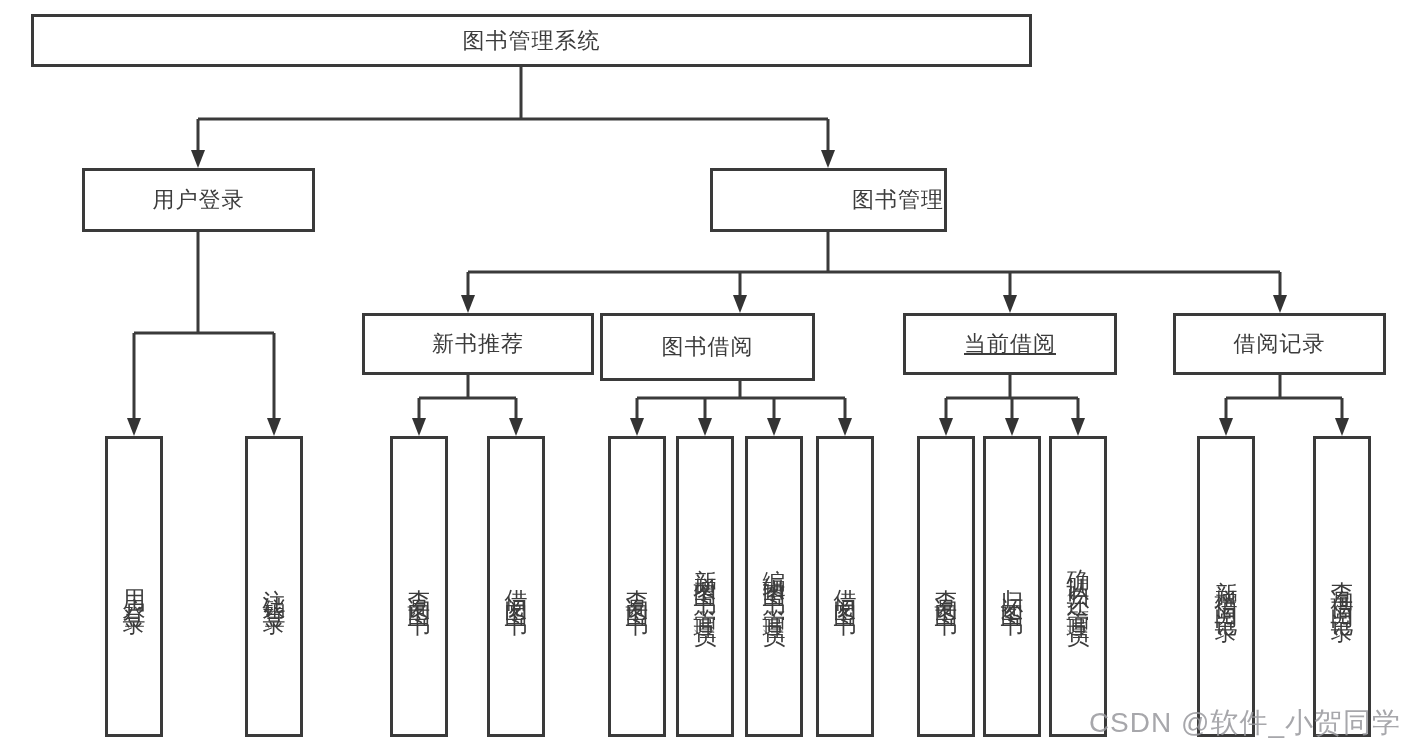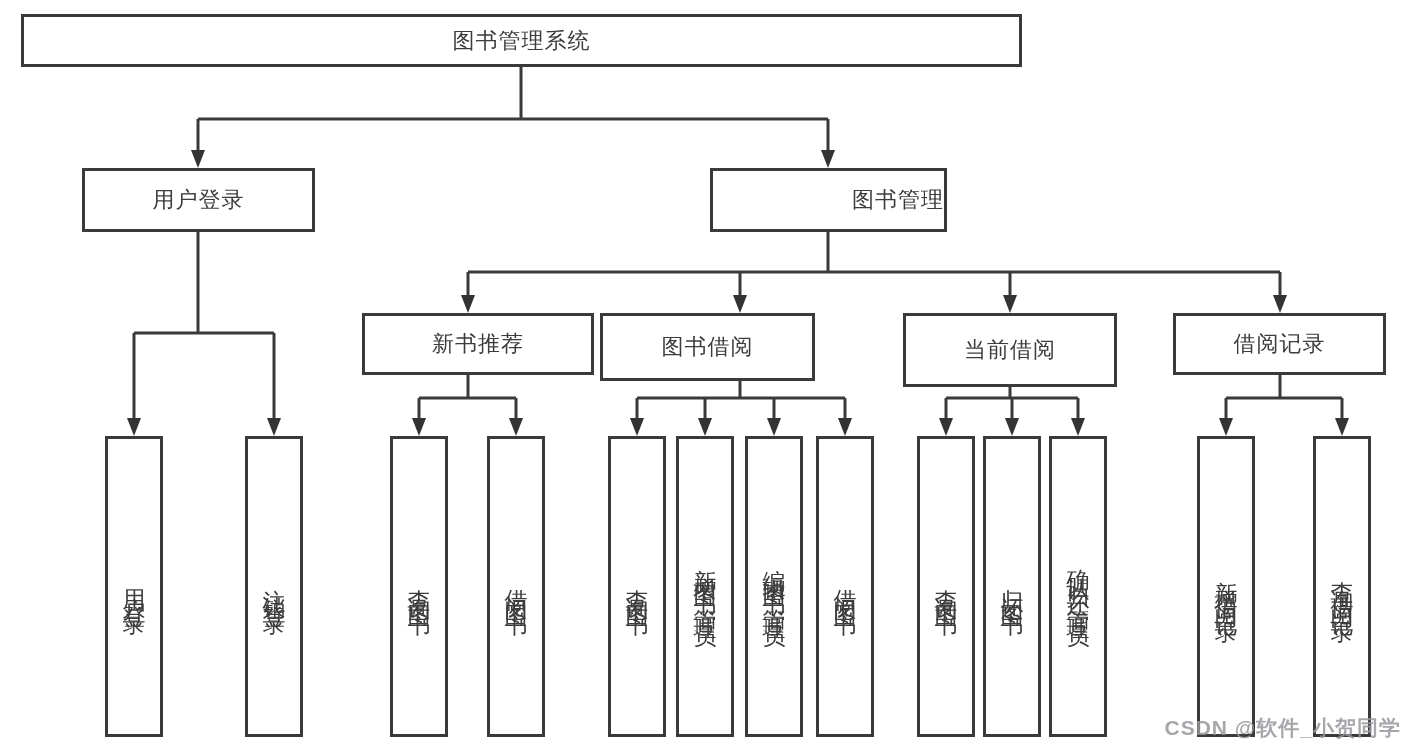--- a/index.html
+++ b/index.html
@@ -42,34 +42,33 @@
     text-orientation: mixed;
     font-size: 23px;
     letter-spacing: 8px;
     line-height: 1;
     white-space: nowrap;
   }
   .watermark {
     position: absolute;
     right: 4px;
     bottom: 5px;
-    font-size: 21px;
+    font-size: 28px;
     color: rgba(152, 152, 156, 0.85);
     letter-spacing: 1px;
     z-index: 10;
     white-space: nowrap;
-    font-weight: bold;
   }
   
-  .n-root   { left: 21px;   top: 14px;  width: 1001px; height: 53px; }
+  .n-root   { left: 31px;   top: 14px;  width: 1001px; height: 53px; }
   .n-l1a    { left: 82px;   top: 168px; width: 233px;  height: 64px; }
   .n-l1b    { left: 710px;  top: 168px; width: 237px;  height: 64px; justify-content: flex-end; }
   .n-l2a    { left: 362px;  top: 313px; width: 232px;  height: 62px; }
   .n-l2b    { left: 600px;  top: 313px; width: 215px;  height: 68px; justify-content: center; }
-  .n-l2c    { left: 903px;  top: 313px; width: 214px;  height: 74px; }
+  .n-l2c    { left: 903px;  top: 313px; width: 214px;  height: 62px; text-decoration: underline; }
   .n-l2d    { left: 1173px; top: 313px; width: 213px;  height: 62px; }
   .leaf     { top: 436px; width: 58px; height: 301px; }
   .n-u1 { left: 105px; }
   .n-u2 { left: 245px; }
   .n-n1 { left: 390px; }
   .n-n2 { left: 487px; }
   .n-b1 { left: 608px; }
   .n-b2 { left: 676px; }
   .n-b3 { left: 745px; }
   .n-b4 { left: 816px; }

